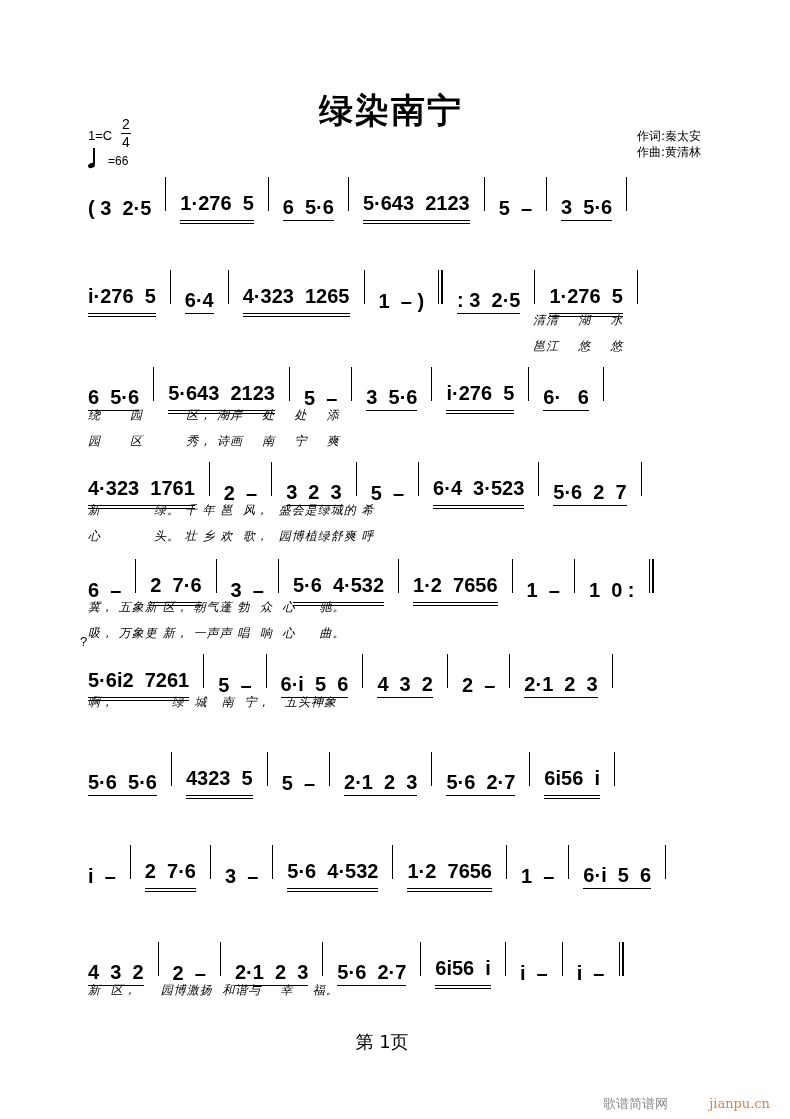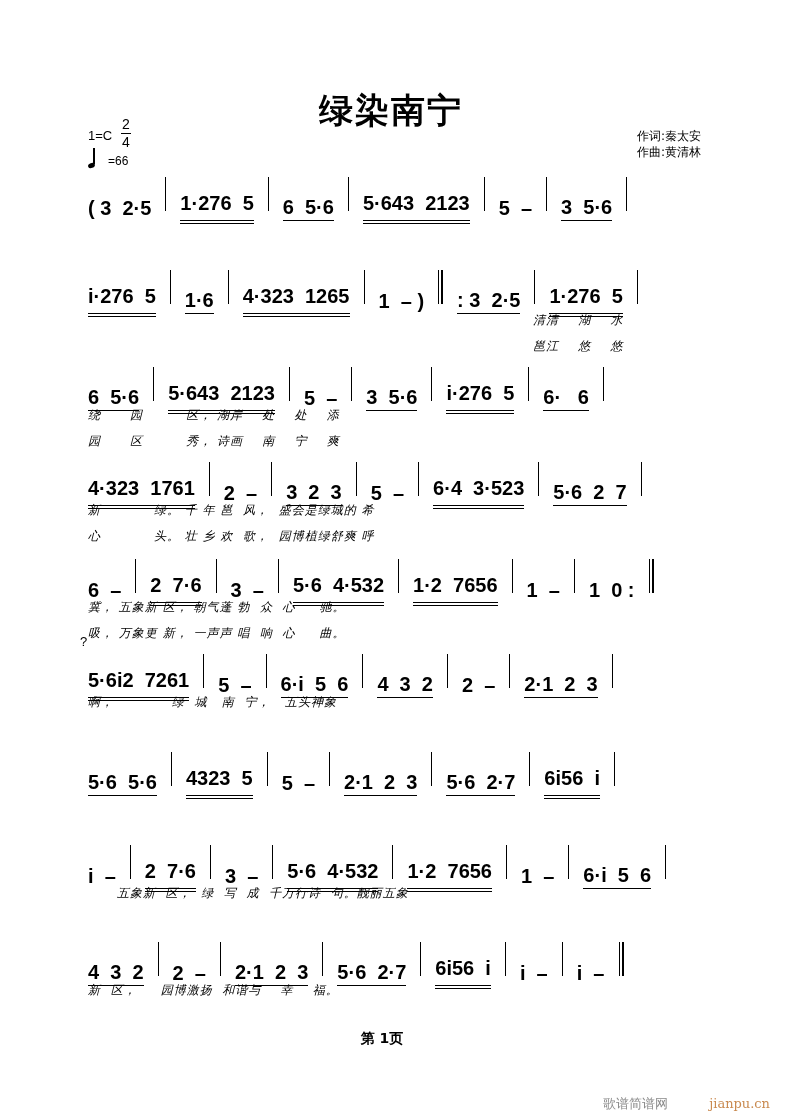--- a/index.html
+++ b/index.html
@@ -17,21 +17,21 @@
   .credits { position:absolute; left:637px; top:128px; font-size:12px; line-height:16px; font-family:"DejaVu Sans", sans-serif; }
   .row { position:absolute; left:88px; width:660px; height:34px; }
   .notes { position:absolute; left:0; top:0; height:34px; display:flex; align-items:center;
            font-weight:bold; font-size:20px; white-space:pre; }
   .bar { display:inline-block; width:1px; height:34px; background:#000; margin:0 14px; }
   .bar.dbl { width:4px; border-left:1px solid #000; background:transparent; box-shadow:inset -2px 0 0 #000; }
   .m { display:inline-block;margin-top:28px; }
   .u1 { border-bottom:1.5px solid #000; padding-bottom:1px; }
   .u2 { border-bottom:4px double #000; padding-bottom:5px; }
   .lyr { position:absolute; left:0; font-family:"DejaVu Sans", sans-serif; font-size:12px; white-space:pre; letter-spacing:1px;font-style:italic; }
-  .footer { position:absolute; left:0; width:764px; top:1030px; text-align:center; font-size:14px; font-family:"DejaVu Sans", sans-serif;font-weight:bold; }
+  .footer { position:absolute; left:0; width:764px; top:1030px; text-align:center; font-size:18px; font-family:"DejaVu Sans", sans-serif; }
   .watermark { position:absolute; right:20px; top:1095px; font-size:13px; color:#8a8a8a; font-family:"DejaVu Serif", serif; }
   .watermark span.cn { color:#c98a50;margin-left:37px; }
   .qmark { position:absolute; left:80px; top:634px; font-size:13px; }
 </style>
 </head>
 <body>
 
 <div class="title">绿染南宁</div>
 <div class="key">1=C</div>
 <div class="ts">
@@ -54,21 +54,21 @@
     <span class="m u1">6  5·6</span><span class="bar"></span>
     <span class="m u2">5·643  2123</span><span class="bar"></span>
     <span class="m">5  –</span><span class="bar"></span>
     <span class="m u1">3  5·6</span><span class="bar"></span>
   </div>
 </div>
 
 <div class="row" style="top:270px">
   <div class="notes">
     <span class="m u2">i·276  5</span><span class="bar"></span>
-    <span class="m u1">1·6</span><span class="bar"></span>
+    <span class="m u1">6·4</span><span class="bar"></span>
     <span class="m u2">4·323  1265</span><span class="bar"></span>
     <span class="m">1  – )</span><span class="bar dbl"></span>
     <span class="m u1">: 3  2·5</span><span class="bar"></span>
     <span class="m u2">1·276  5</span><span class="bar"></span>
   </div>
   <div class="lyr" style="top:42px; left:445px">清清    湖    水</div>
   <div class="lyr" style="top:68px; left:445px">邕江    悠    悠</div>
 </div>
 
 <div class="row" style="top:367px">
@@ -139,21 +139,20 @@
 <div class="row" style="top:845px">
   <div class="notes">
     <span class="m">i  –</span><span class="bar"></span>
     <span class="m u2">2  7·6</span><span class="bar"></span>
     <span class="m">3  –</span><span class="bar"></span>
     <span class="m u2">5·6  4·532</span><span class="bar"></span>
     <span class="m u2">1·2  7656</span><span class="bar"></span>
     <span class="m">1  –</span><span class="bar"></span>
     <span class="m u1">6·i  5  6</span><span class="bar"></span>
   </div>
-  <div class="lyr" style="top:40px">      五象新  区，  绿  写  成  千万行诗  句。靓丽五象</div>
 </div>
 
 <div class="row" style="top:942px">
   <div class="notes">
     <span class="m u1">4  3  2</span><span class="bar"></span>
     <span class="m">2  –</span><span class="bar"></span>
     <span class="m u1">2·1  2  3</span><span class="bar"></span>
     <span class="m u1">5·6  2·7</span><span class="bar"></span>
     <span class="m u2">6i56  i</span><span class="bar"></span>
     <span class="m">i  –</span><span class="bar"></span>

